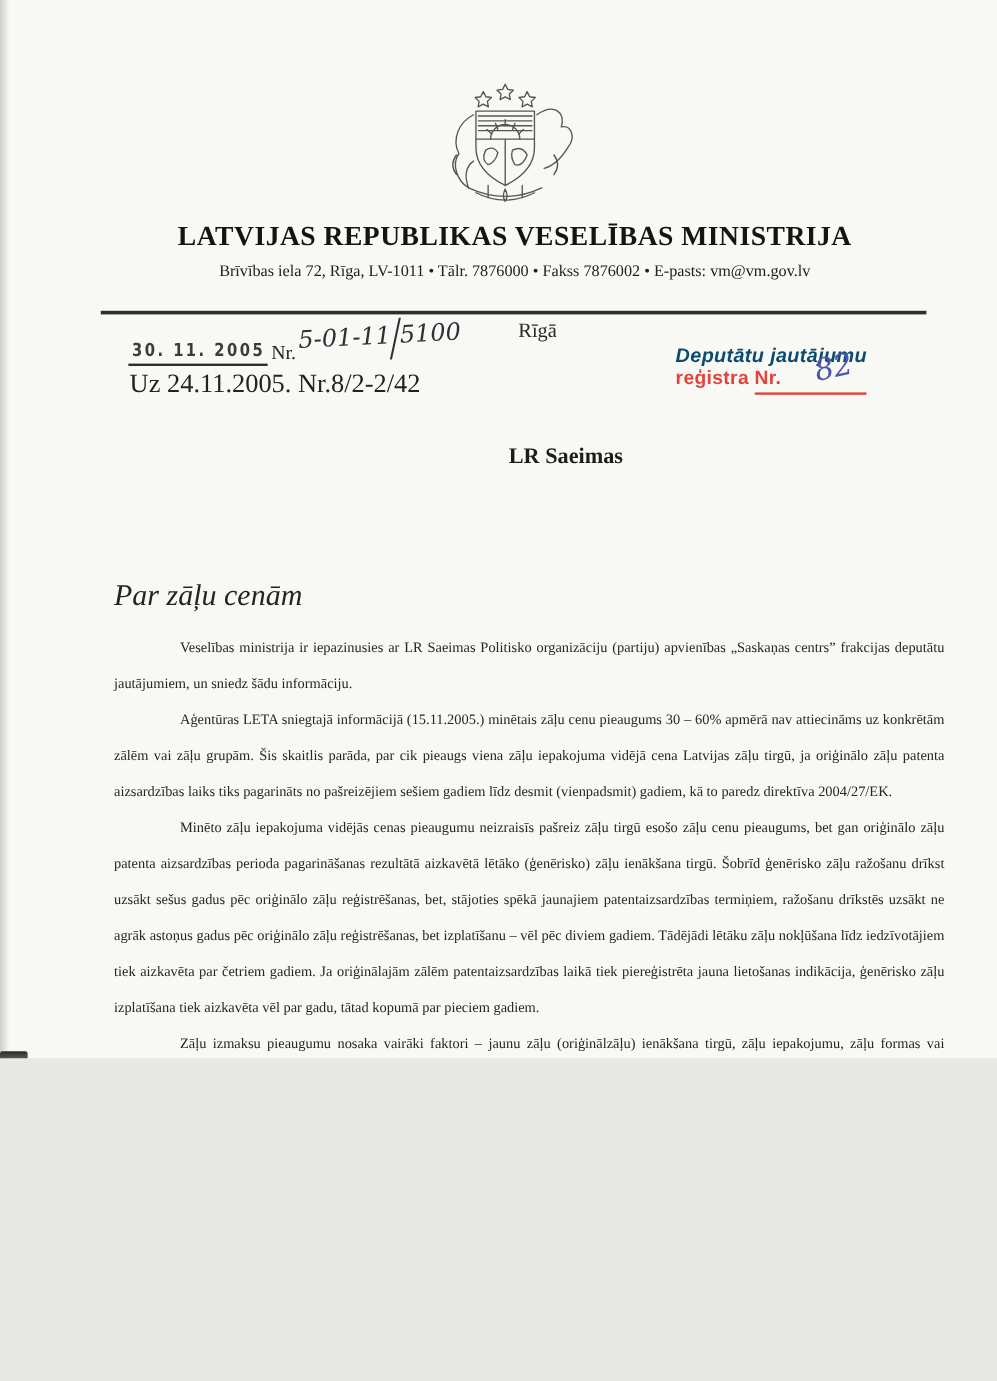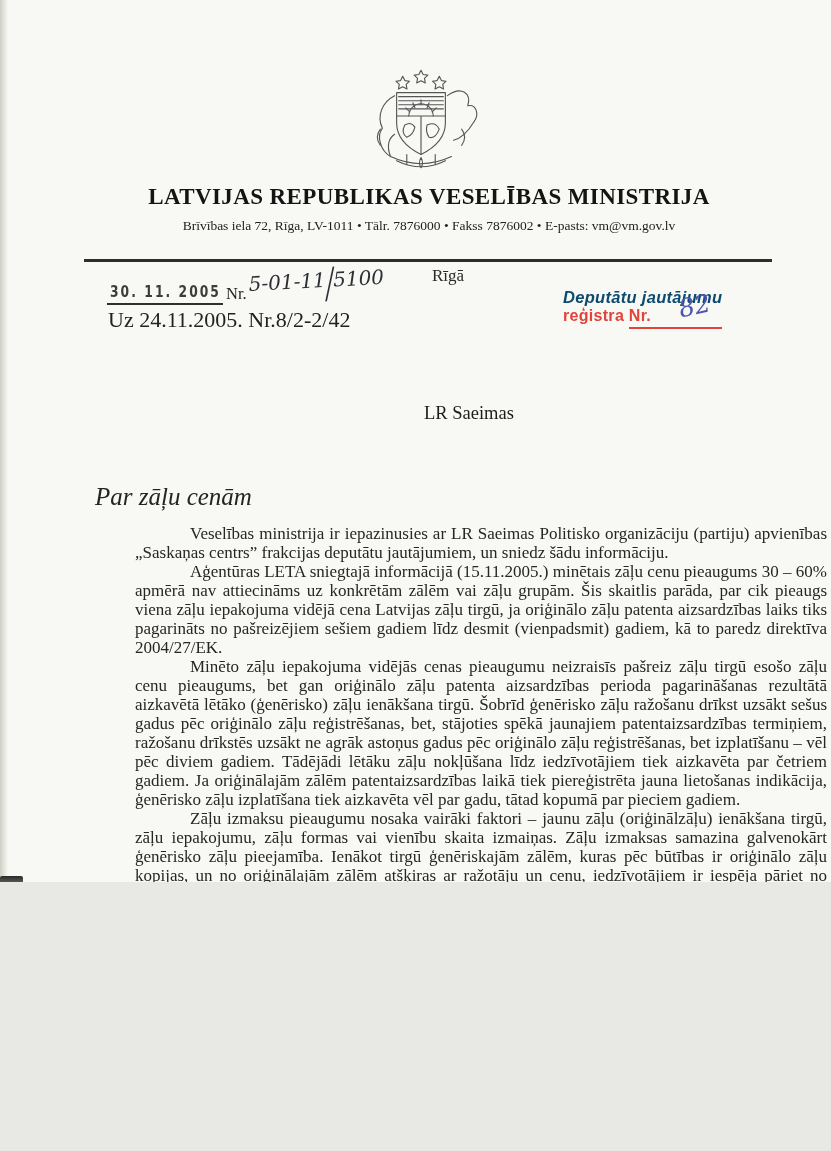--- a/index.html
+++ b/index.html
@@ -31,25 +31,25 @@
   
   .red-l1{left:563px;top:288px;font-family:"Liberation Sans",sans-serif;font-weight:700;
     font-size:16.5px;color:#0c4a6e;letter-spacing:.3px;font-style:italic;}
   .red-l2{left:563px;top:307px;font-family:"Liberation Sans",sans-serif;font-weight:700;
     font-size:16px;color:#e2433b;letter-spacing:.3px;}
   .red-underline{left:629px;top:327px;width:93px;height:2.4px;background:#e2433b;}
   .reg-number{left:676px;top:295px;font-family:"DejaVu Serif",serif;font-style:italic;
     font-size:25px;color:#4b55b0;transform:rotate(-12deg);transform-origin:left top;}
 
   
-  .recipient{left:424px;top:371px;font-weight:normal;font-size:18.5px;line-height:21.8px;color:#1c1c1c;margin-top:32px;}
+  .recipient{left:424px;top:371px;font-weight:bold;font-size:18.5px;line-height:21.8px;color:#1c1c1c;}
 
   
   .subject{left:95px;top:483px;font-style:italic;font-size:25px;color:#242424;}
-  .body{left:95px;top:524px;width:692px;font-size:17px;line-height:19px;text-align:justify;color:#272625;margin-left:40px;}
+  .body{left:95px;top:524px;width:692px;font-size:12px;line-height:30px;text-align:justify;color:#272625;}
   .body p{margin:0;text-indent:55px;}
 
   
   .stamp-box{left:647px;top:1056px;width:130px;height:112px;border:2px solid rgba(52,52,52,.85);}
   .stamp-org{left:606px;top:1061px;width:182px;font-family:"Liberation Sans",sans-serif;font-weight:700;
     font-size:13px;letter-spacing:1.2px;color:rgba(42,42,42,.8);transform:scaleX(.92);transform-origin:left top;
     white-space:nowrap;}
   .stamp-date{left:652px;top:1103px;font-family:"DejaVu Sans",sans-serif;font-size:14px;letter-spacing:1px;
     color:#3e3e3e;transform:scaleX(.9);transform-origin:left top;white-space:nowrap;}
   .stamp-nr-label{left:616px;top:1136px;font-family:"DejaVu Sans",sans-serif;font-size:13px;color:#4a4a4a;}

